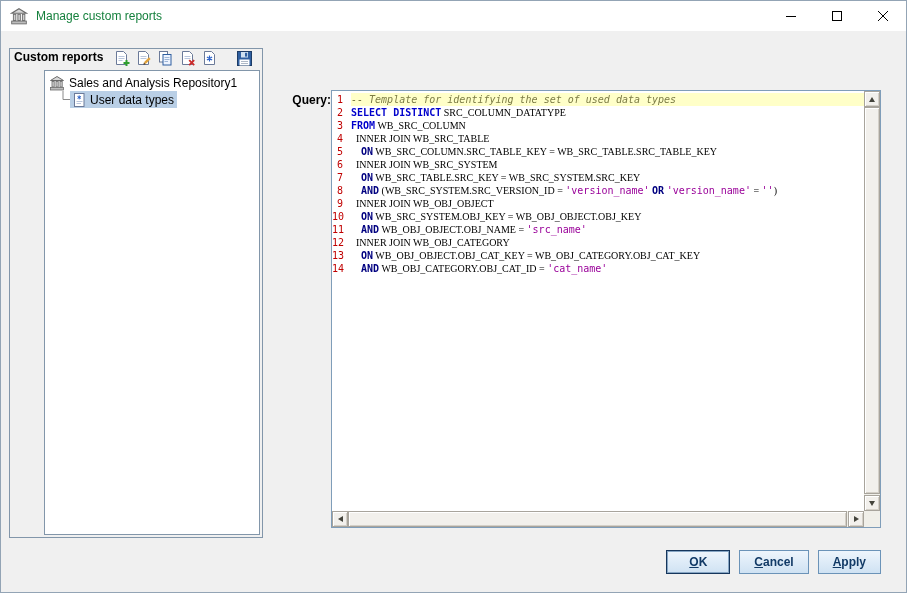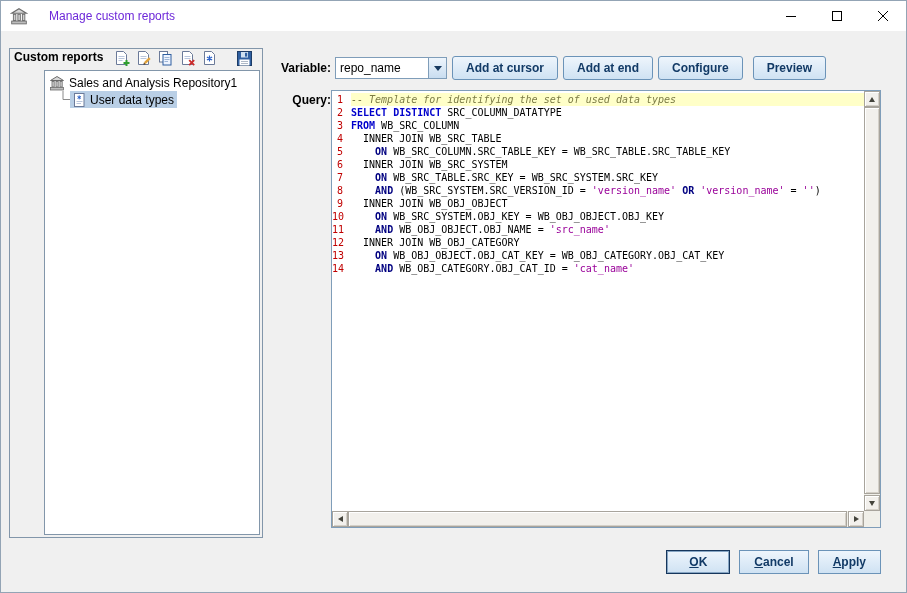--- a/index.html
+++ b/index.html
@@ -5,21 +5,21 @@
   * { box-sizing: border-box; }
   html,body { margin:0; padding:0; background:#ffffff; }
   .window {
     position:relative; width:907px; height:593px;
     border:1px solid #93a4b5; background:#f0f0f0;
     font-family:"Liberation Sans", sans-serif; overflow:hidden;
   }
   
   .titlebar { height:30px; background:#ffffff; display:flex; align-items:center; padding-left:9px; }
   .app-icon { width:18px; height:18px; display:inline-flex; }
-  .titlebar .title { font-size:12px; color:#6d28d9; margin-left:21px; }
+  .titlebar .title { font-size:12px; color:#15803d; margin-left:8px; }
   .wincontrols { margin-left:auto; display:flex; height:30px; }
   .wbtn { width:46px; height:30px; display:flex; align-items:center; justify-content:center; background:#fff; }
   
   .bodyarea { position:absolute; top:30px; left:0; right:0; bottom:0; background:#f0f0f0; }
   
   .left-panel { position:absolute; left:8px; top:17px; width:254px; height:490px; border:1px solid #8296aa; background:#f0f0f0; }
   .left-header { height:20px; display:flex; padding:1px 4px 0 4px; gap:5px; }
   .left-title { font-weight:bold; font-size:12px; margin-right:5px; white-space:nowrap; }
   .tbi { width:17px; height:17px; display:inline-flex; align-items:center; justify-content:center; cursor:default; }
   .tbi.save { margin-left:auto; margin-right:5px; }
@@ -45,21 +45,21 @@
   .editor { position:absolute; left:330px; top:59px; width:550px; height:438px; border:1px solid #7f9db9; background:#fff; }
   .code { position:absolute; left:0; top:0; right:16px; bottom:16px; overflow:hidden; font-family:"DejaVu Sans Mono", monospace; font-size:10px; line-height:13px; padding-top:2px; }
   .code-line { display:flex; height:13px; }
   .ln { width:19px; text-align:right; padding-right:8px; color:#c00000; flex:none; }
   .lt { white-space:pre; flex:1; }
   .hl .lt { background:#ffffc8; }
   .tok-comment { color:#7c7c46; font-style:italic; }
   .tok-kw { color:#0000cc; font-weight:bold; }
   .tok-kw2 { color:#000080; font-weight:bold; }
   .tok-str { color:#990099; }
-  .tok-plain { color:#000; }
+  .tok-plain { color:#000;font-family:Liberation Serif, serif; }
   
   .vsb { position:absolute; top:0; right:0; bottom:16px; width:16px; background:#f0efe9; }
   .hsb { position:absolute; left:0; right:16px; bottom:0; height:16px; background:#f0efe9; }
   .sb-corner { position:absolute; right:0; bottom:0; width:16px; height:16px; background:#f0efe9; }
   .sbtn, .vthumb, .hthumb { background:#f2f0ec; border:1px solid #a8a49c; box-shadow:inset 1px 1px 0 #ffffff, inset -1px -1px 0 #d4d0c8; }
   .sbtn { position:absolute; width:16px; height:16px; display:flex; align-items:center; justify-content:center; }
   .vsb .up { top:0; left:0; }
   .vsb .down { bottom:0; left:0; }
   .hsb .leftb { left:0; top:0; }
   .hsb .rightb { right:0; top:0; }
@@ -187,33 +187,20 @@
                 <path d="M8.2 3.4 v4 M6.5 4.4 l3.4 2 M9.9 4.4 l-3.4 2" stroke="#2c62c8" stroke-width="1"></path>
                 <path d="M5.5 9.5 h6 M5.5 11.5 h4.5" stroke="#b9c6dd" stroke-width="1"></path>
               </svg>
             </span>
             <span class="tlabel">User data types</span>
           </span>
         </div>
       </div>
     </div>
 
-    <div class="var-row">
-      <span class="flabel">Variable:</span>
-      <div class="combo">
-        <span class="combo-value">repo_name</span>
-        <span class="combo-arrow">
-            <span class="tri-down-sm"></span>
-          </span>
-      </div>
-      <button class="btn">Add at cursor</button>
-      <button class="btn">Add at end</button>
-      <button class="btn">Configure</button>
-      <button class="btn preview">Preview</button>
-    </div>
 
     <span class="qlabel">Query:</span>
     <div class="editor">
       <div class="code" id="code-lines">
           <div class="code-line hl">
             <span class="ln">1</span>
             <span class="lt"><span class="tok-comment">-- Template for identifying the set of used data types</span></span>
           </div>
           <div class="code-line">
             <span class="ln">2</span>

